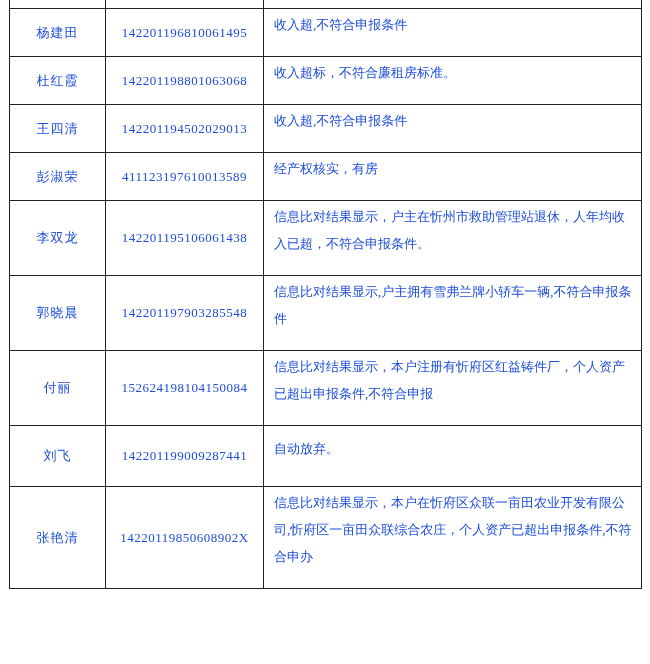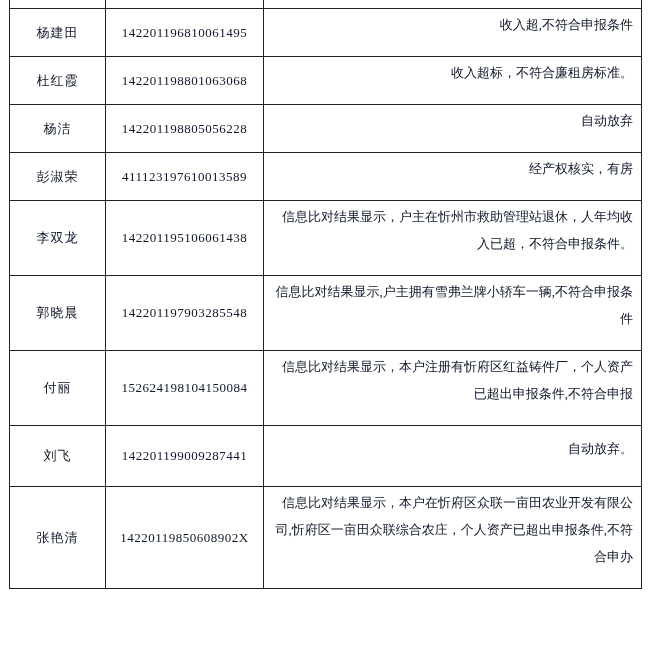--- a/index.html
+++ b/index.html
@@ -21,39 +21,39 @@
     position: absolute;
     left: 9px;
     top: -20px;
     width: 632px;
     border-collapse: collapse;
     table-layout: fixed;
   }
   table.review-table td {
     border: 1px solid #222222;
     background: #ffffff;
-    color: #0f172a;
+    color: #1d4ed8;
     font-size: 13px;
     vertical-align: middle;
     overflow: hidden;
     word-break: break-all;
   }
   td.c-name {
     text-align: center;
     letter-spacing: 1px;
   }
   td.c-id {
     text-align: center;
     font-size: 12px;
     color: #444444;
     letter-spacing: 0.5px;
     margin-top: 47px;
   }
   td.c-remark {
-    text-align: right;
+    text-align: left;
     padding: 2px 8px 18px 10px;
     line-height: 27px;
   }
   tr.h-top  { height: 28px; }  
   tr.h45 { height: 45px; }
   tr.h47 { height: 61px; }
   tr.h65 { height: 65px; }
   tr.h67 { height: 67px; } 
 </style>
 </head>
@@ -76,23 +76,23 @@
         <td class="c-name">杨建田</td>
         <td class="c-id">142201196810061495</td>
         <td class="c-remark">收入超,不符合申报条件</td>
       </tr>
       <tr class="h45">
         <td class="c-name">杜红霞</td>
         <td class="c-id">142201198801063068</td>
         <td class="c-remark">收入超标，不符合廉租房标准。</td>
       </tr>
       <tr class="h45">
-        <td class="c-name">杨洁</td>
-        <td class="c-id">142201198805056228</td>
-        <td class="c-remark">自动放弃</td>
+        <td class="c-name">王四清</td>
+        <td class="c-id">142201194502029013</td>
+        <td class="c-remark">收入超,不符合申报条件</td>
       </tr>
       <tr class="h45">
         <td class="c-name">彭淑荣</td>
         <td class="c-id">411123197610013589</td>
         <td class="c-remark">经产权核实，有房</td>
       </tr>
       <tr class="h65">
         <td class="c-name">李双龙</td>
         <td class="c-id">142201195106061438</td>
         <td class="c-remark">信息比对结果显示，户主在忻州市救助管理站退休，人年均收入已超，不符合申报条件。</td>

